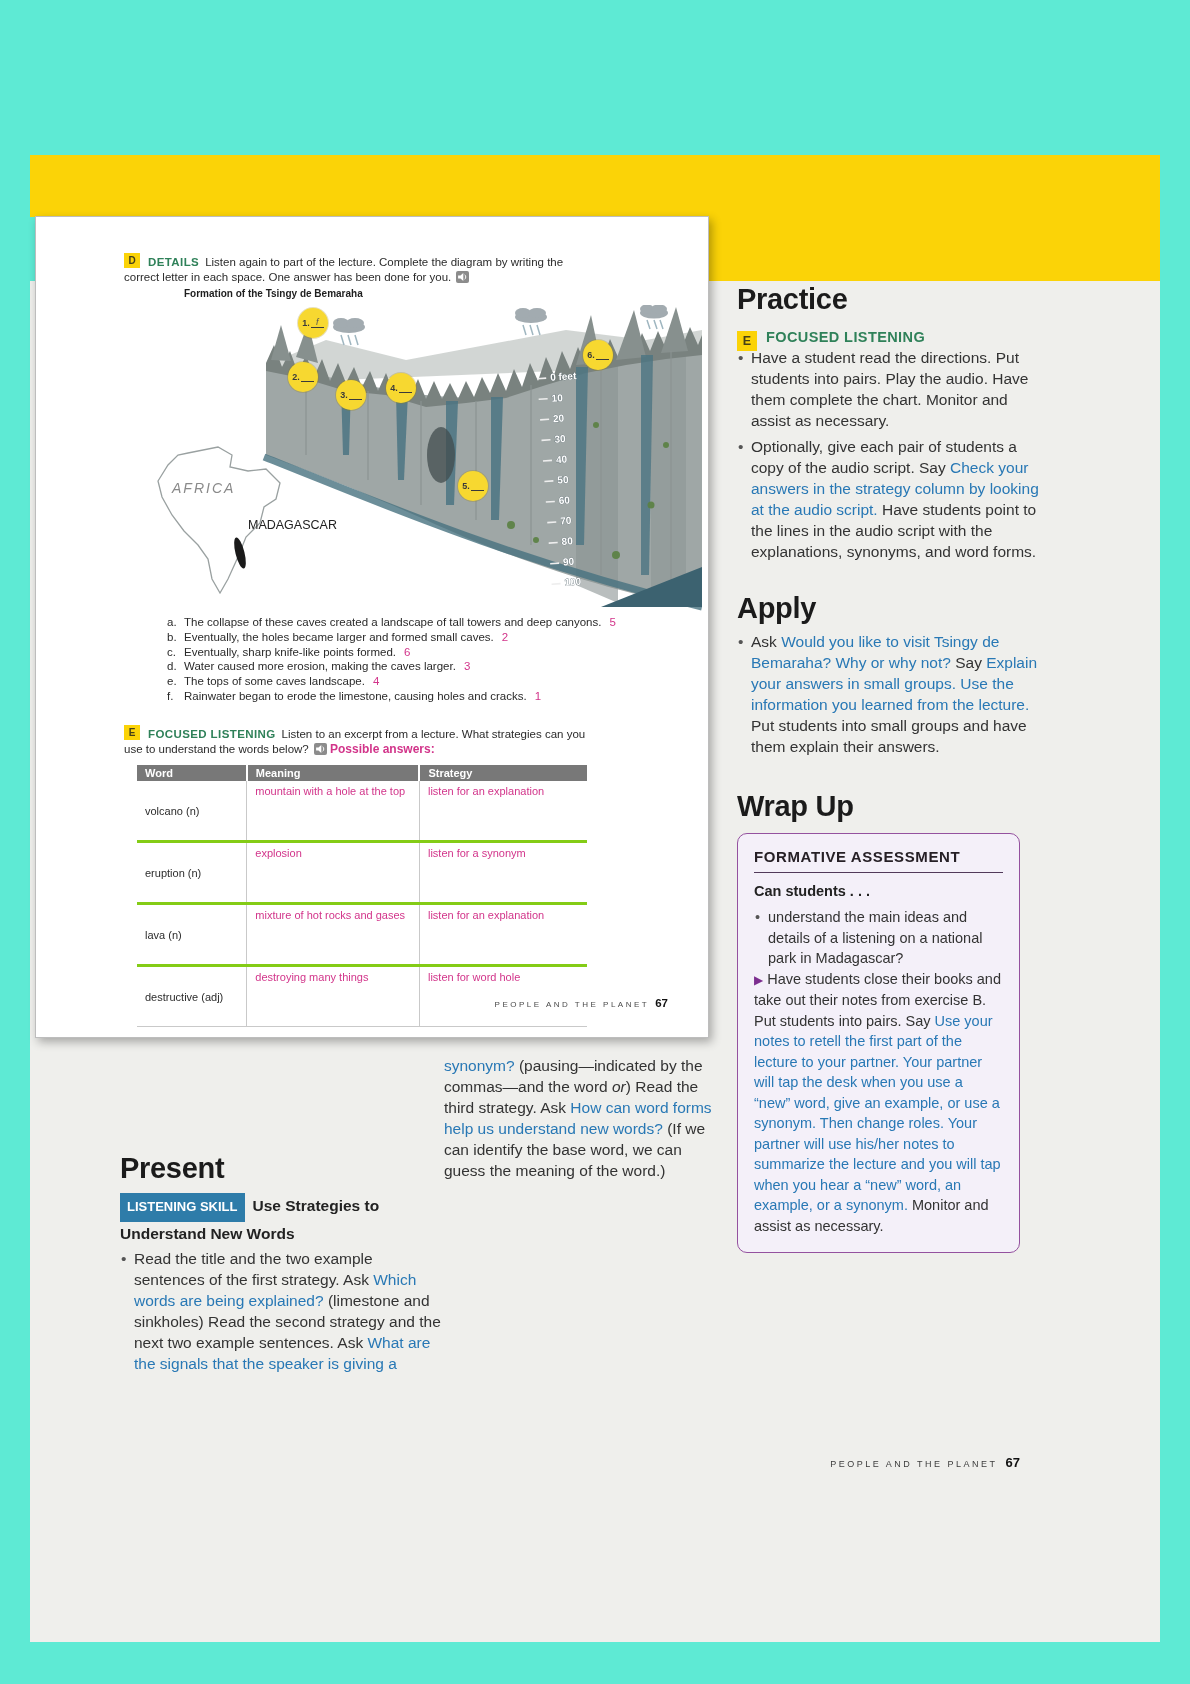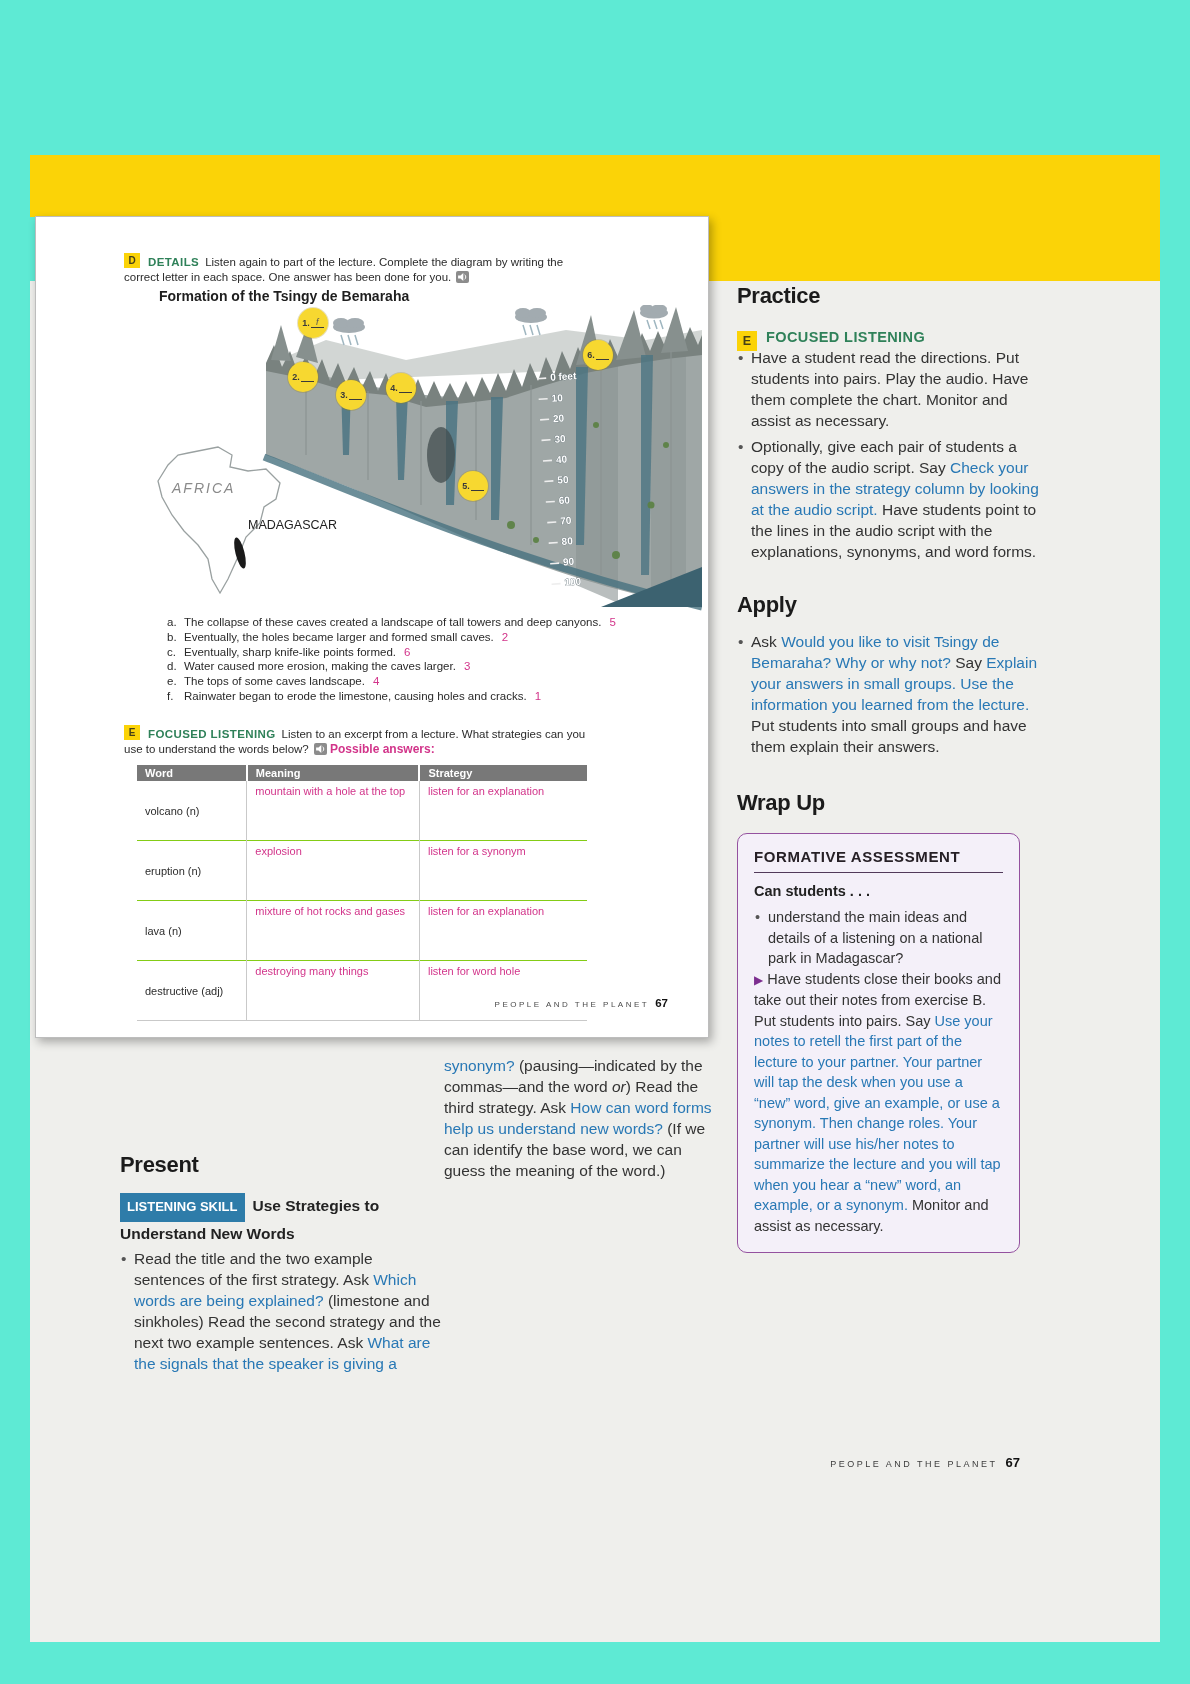--- a/index.html
+++ b/index.html
@@ -16,21 +16,21 @@
     border:1px solid #bdbdbd;box-shadow:3px 4px 9px rgba(0,0,0,.3);}
   .sp-exercise{position:absolute;font-size:11.5px;line-height:15px;color:#2b2b2b;}
   .badge-yellow{display:inline-block;background:#fbd307;color:#454017;font-weight:bold;text-align:center;
     width:16px;height:15px;line-height:15px;font-size:10px;margin-right:8px;vertical-align:2px;}
   .ex-title{color:#2f8159;font-weight:bold;letter-spacing:.4px;margin-right:6px;}
   .sp-d{left:88px;top:36px;width:470px;}
   .sp-d .txt{display:inline;}
   .audio-icon{display:inline-block;width:13px;height:12px;background:#8c8c8c;border-radius:2px;
     vertical-align:-2px;margin-left:5px;position:relative;}
   .audio-icon svg{position:absolute;left:0;top:0;}
-  .diagram-title{position:absolute;left:95px;top:71px;font-size:14px;font-weight:bold;color:#1e1e1e;padding-left:28px;}
+  .diagram-title{position:absolute;left:120px;top:71px;font-size:10px;font-weight:bold;color:#1e1e1e;padding-left:28px;}
   .magenta{color:#d2348a;}
 
   
   .diagram{position:absolute;left:110px;top:88px;width:556px;height:308px;}
   .diagram svg.art{position:absolute;left:0;top:0;}
   .callout{position:absolute;width:30px;height:30px;border-radius:50%;background:#f7d830;
     box-shadow:0 0 0 1px rgba(160,130,0,.25);display:flex;align-items:center;justify-content:center;
     font-size:9px;font-weight:bold;color:#3a3a3a;}
   .callout .num{margin-right:1px;}
   .callout .ans{display:inline-block;min-width:13px;border-bottom:1px solid #3a3a3a;text-align:center;
@@ -44,32 +44,32 @@
 
   
   .sp-e{left:88px;top:508px;width:480px;}
 
   
   .word-table{position:absolute;left:101px;top:548px;width:450px;border-collapse:collapse;
     font-size:11px;}
   .word-table th{background:#787878;color:#fff;text-align:left;font-weight:bold;
     padding:2px 8px;font-size:11px;border-left:2px solid #fff;}
   .word-table th:first-child{border-left:none;}
-  .word-table td{height:51px;border-top:1px solid #84cc16;padding:4px 8px;}
+  .word-table td{height:51px;border-top:3px solid #84cc16;padding:4px 8px;}
   .word-table tr:first-child td{border-top:none;}
   .word-table td.c-word{width:95px;vertical-align:middle;color:#2c2c2c;}
   .word-table td.c-mean{width:160px;vertical-align:top;border-left:1px solid #c9c9c9;}
   .word-table td.c-strat{width:155px;vertical-align:top;border-left:1px solid #c9c9c9;}
   .word-table tbody{border-bottom:1px solid #c9c9c9;}
 
   .sp-footer{position:absolute;right:40px;top:780px;font-size:8px;letter-spacing:2.5px;color:#4a4a4a;}
   .sp-footer b{font-size:11.5px;letter-spacing:0;color:#111;margin-left:6px;}
 
   
-  .te-h{position:absolute;font-size:22px;font-weight:bold;color:#1b1b1b;letter-spacing:-.3px;}
+  .te-h{position:absolute;font-size:29px;font-weight:bold;color:#1b1b1b;letter-spacing:-.3px;}
   .te-text{font-size:15.5px;line-height:21px;color:#333;}
   .bullet{position:relative;padding-left:14px;}
   .bullet::before{content:"\2022";position:absolute;left:1px;top:0;color:#555;}
   .seg-blue{color:#2878b5;}
   .seg-italic{font-style:italic;}
   .badge-yellow-lg{display:inline-block;background:#fbd307;color:#454017;font-weight:bold;text-align:center;
     width:20px;height:20px;line-height:20px;font-size:12.5px;margin-right:9px;vertical-align:-3px;}
   .ex-title-lg{color:#2f8159;font-weight:bold;font-size:14.5px;letter-spacing:.4px;}
 
   .abs{position:absolute;}

